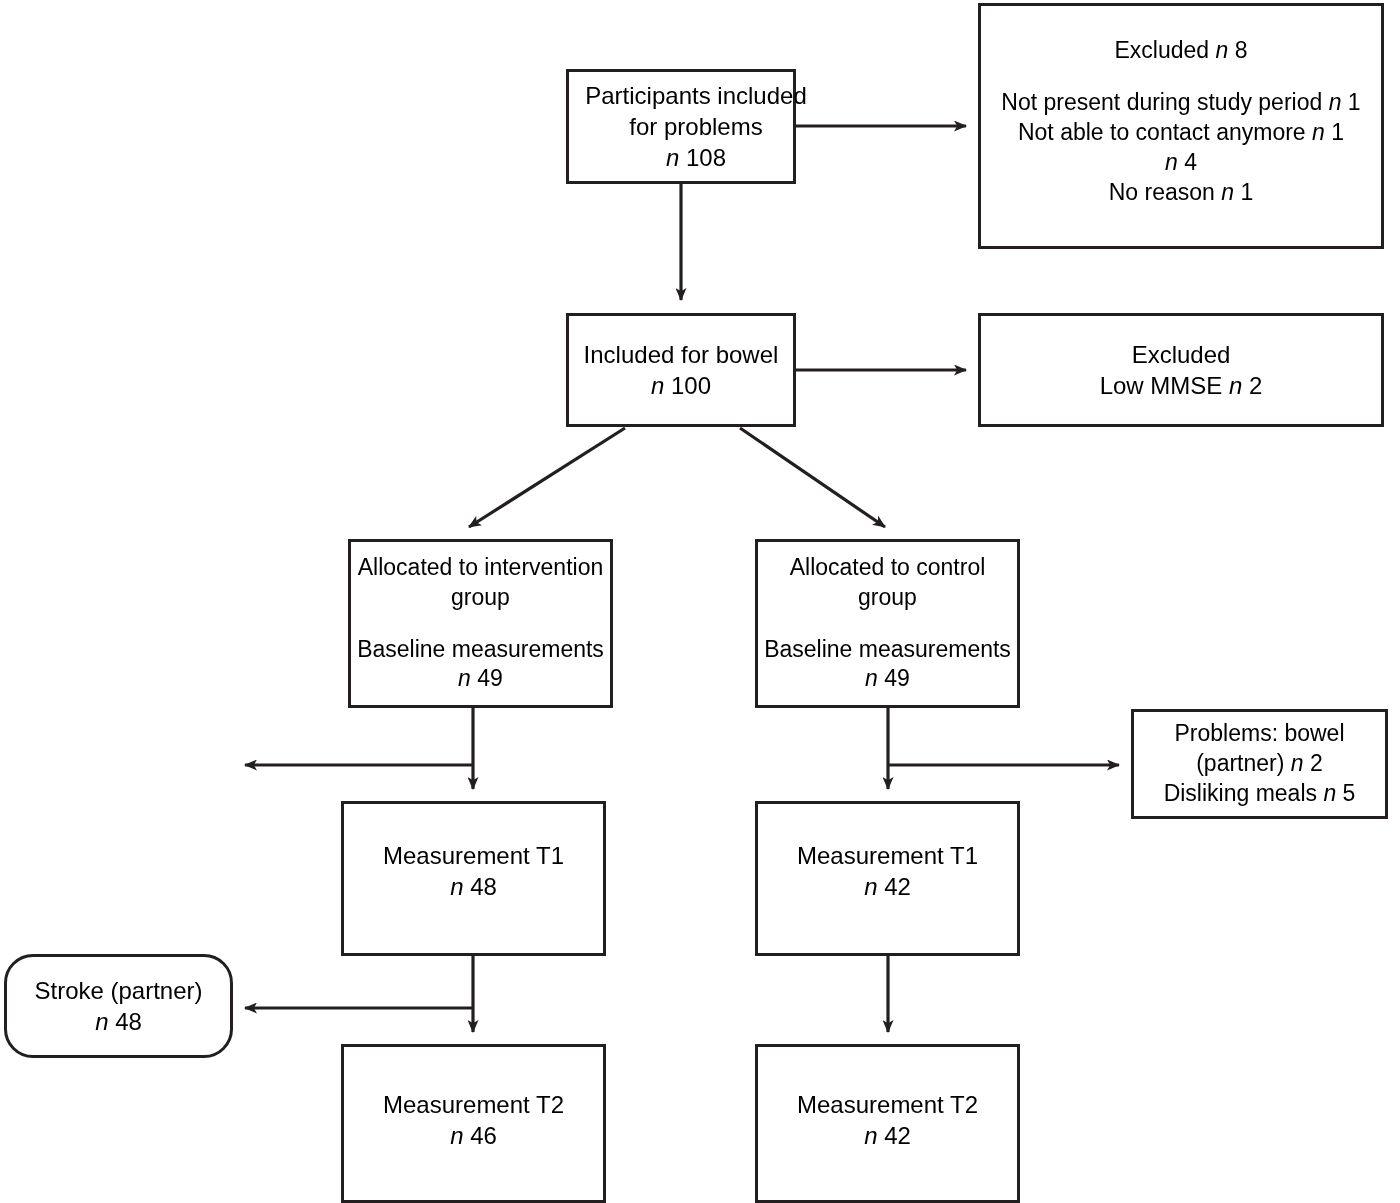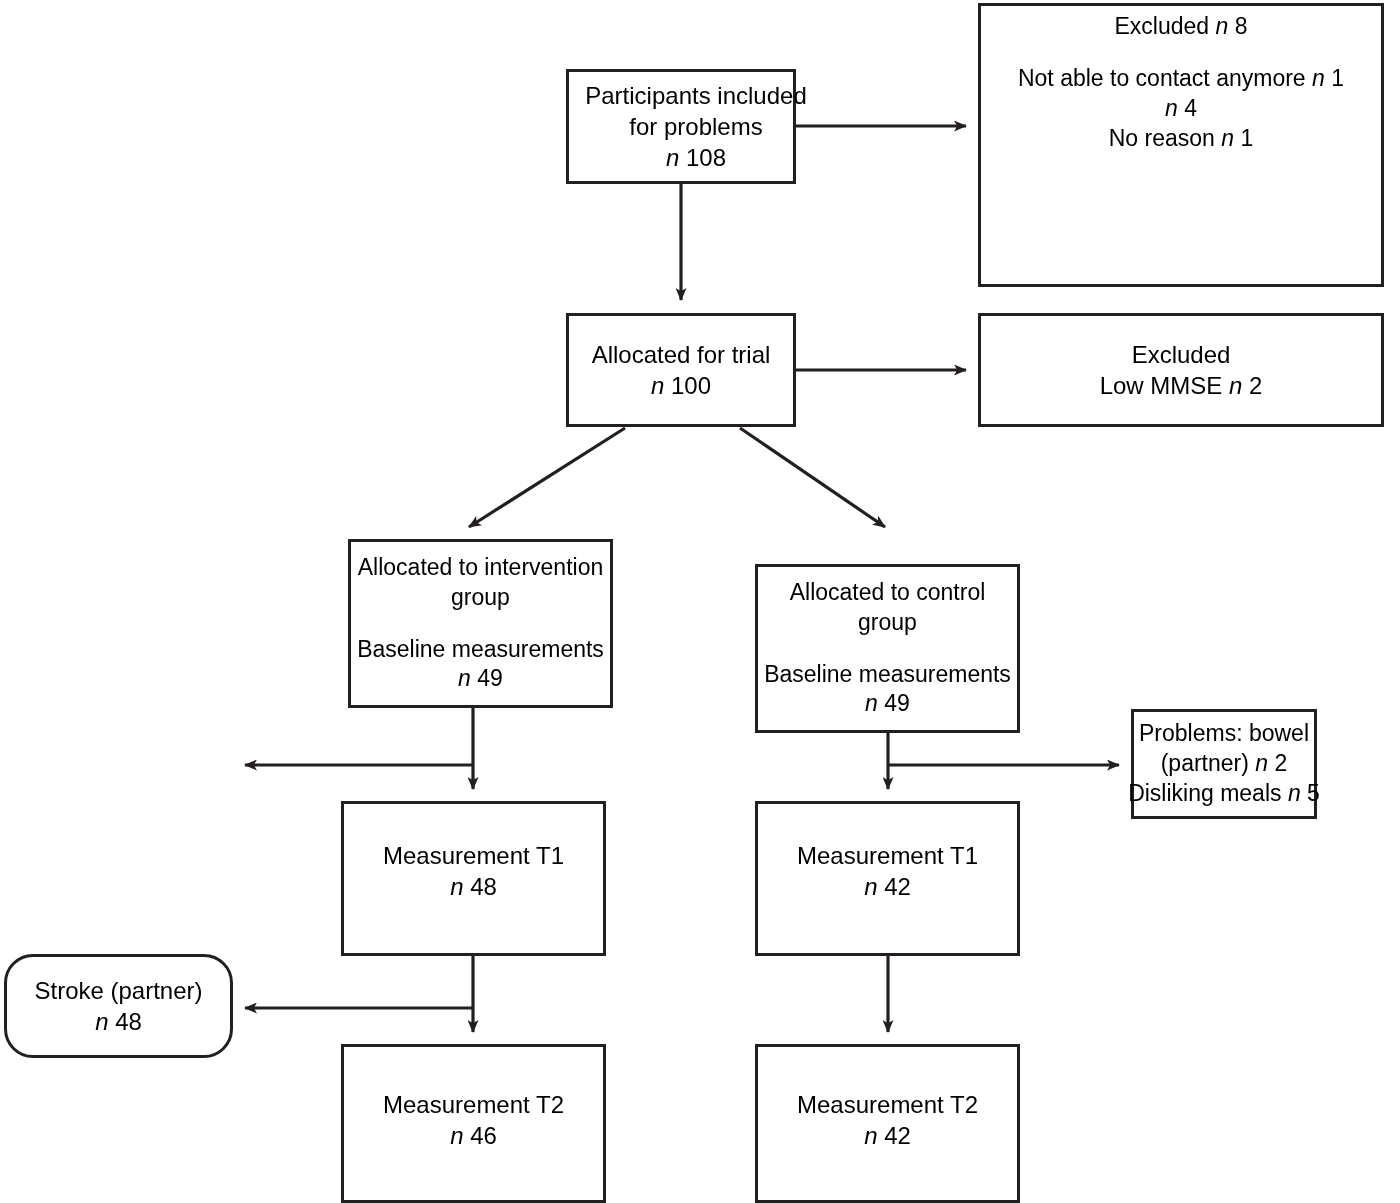--- a/index.html
+++ b/index.html
@@ -45,27 +45,27 @@
   }
   .node .gap {
     display: block;
     height: 22px;
   }
   .node em {
     font-style: italic;
   }
   
   #node-screening { left: 566px; top: 69px; width: 230px; height: 115px; font-size: 24px; padding-left: 36px; }
-  #node-excluded-screening { left: 978px; top: 3px; width: 406px; height: 284px; font-size: 23px; justify-content: flex-start; padding-top: 6px; }
+  #node-excluded-screening { left: 978px; top: 3px; width: 406px; height: 246px; font-size: 23px; justify-content: flex-start; padding-top: 30px; }
   #node-included { left: 566px; top: 313px; width: 230px; height: 114px; font-size: 24px; }
   #node-excluded-mmse { left: 978px; top: 313px; width: 406px; height: 114px; font-size: 24px; }
   #node-intervention { left: 341px; top: 539px; width: 265px; height: 169px; font-size: 23px; margin-left: 7px; }
-  #node-control { left: 755px; top: 539px; width: 265px; height: 169px; font-size: 23px; margin-top: 25px; }
+  #node-control { left: 755px; top: 539px; width: 265px; height: 169px; font-size: 23px; }
   #node-died { left: 4px; top: 709px; width: 229px; height: 110px; font-size: 24px; }
-  #node-problems { left: 1131px; top: 709px; width: 186px; height: 110px; font-size: 23px; }
+  #node-problems { left: 1131px; top: 709px; width: 257px; height: 110px; font-size: 23px; }
   #node-t1-int { left: 341px; top: 801px; width: 265px; height: 155px; font-size: 24px; justify-content: flex-start; padding-top: 36px; }
   #node-t1-ctrl { left: 755px; top: 801px; width: 265px; height: 155px; font-size: 24px; justify-content: flex-start; padding-top: 36px; }
   #node-stroke { left: 4px; top: 954px; width: 229px; height: 104px; font-size: 24px; border-radius: 29px; }
   #node-t2-int { left: 341px; top: 1044px; width: 265px; height: 159px; font-size: 24px; justify-content: flex-start; padding-top: 42px; }
   #node-t2-ctrl { left: 755px; top: 1044px; width: 265px; height: 159px; font-size: 24px; justify-content: flex-start; padding-top: 42px; }
 </style>
 </head>
 <body>
 
 <div id="canvas">
@@ -110,27 +110,28 @@
 
   <div class="node" id="node-screening">
       <span class="line">Participants included</span>
       <span class="line">for problems</span>
       <span class="line"><em>n</em> 108</span>
     </div>
 
   <div class="node" id="node-excluded-screening">
       <span class="line">Excluded <em>n</em> 8</span>
       <span class="gap"></span>
+      <span class="line">Not present during study period <em>n</em> 1</span>
       <span class="line">Not able to contact anymore <em>n</em> 1</span>
       <span class="line"><em>n</em> 4</span>
       <span class="line">No reason <em>n</em> 1</span>
     </div>
 
   <div class="node" id="node-included">
-      <span class="line">Allocated for trial</span>
+      <span class="line">Included for bowel</span>
       <span class="line"><em>n</em> 100</span>
     </div>
 
   <div class="node" id="node-excluded-mmse">
       <span class="line">Excluded</span>
       <span class="line">Low MMSE <em>n</em> 2</span>
     </div>
 
   <div class="node" id="node-intervention">
       <span class="line">Allocated to intervention</span>

